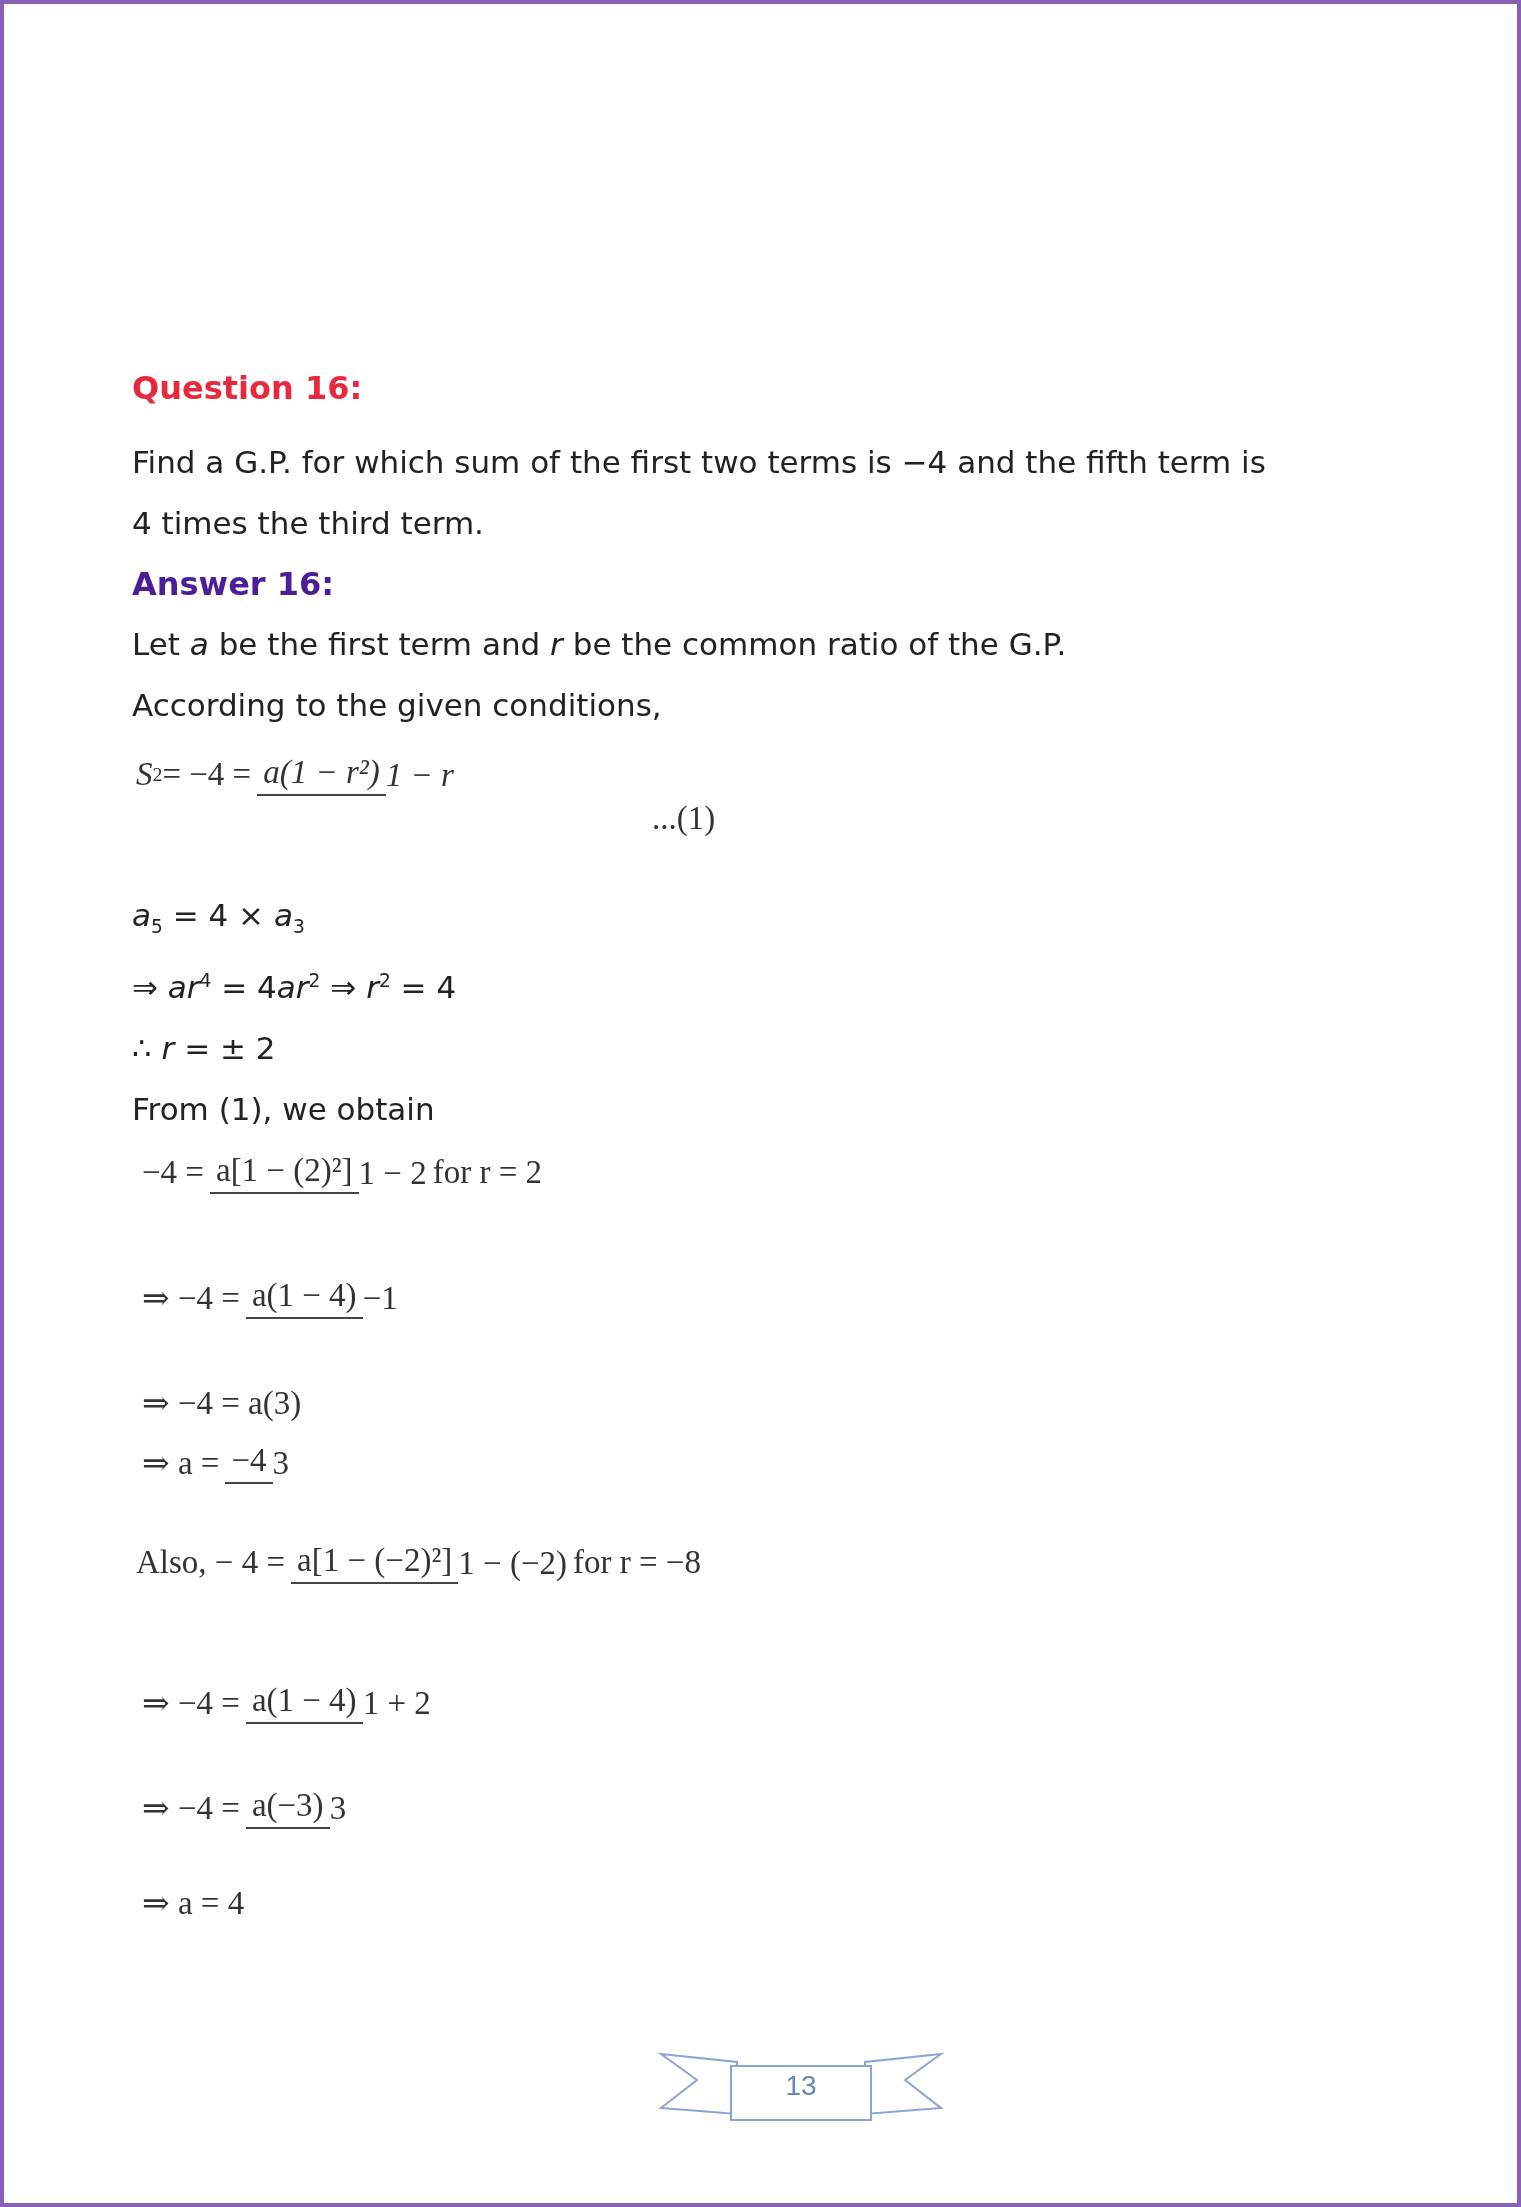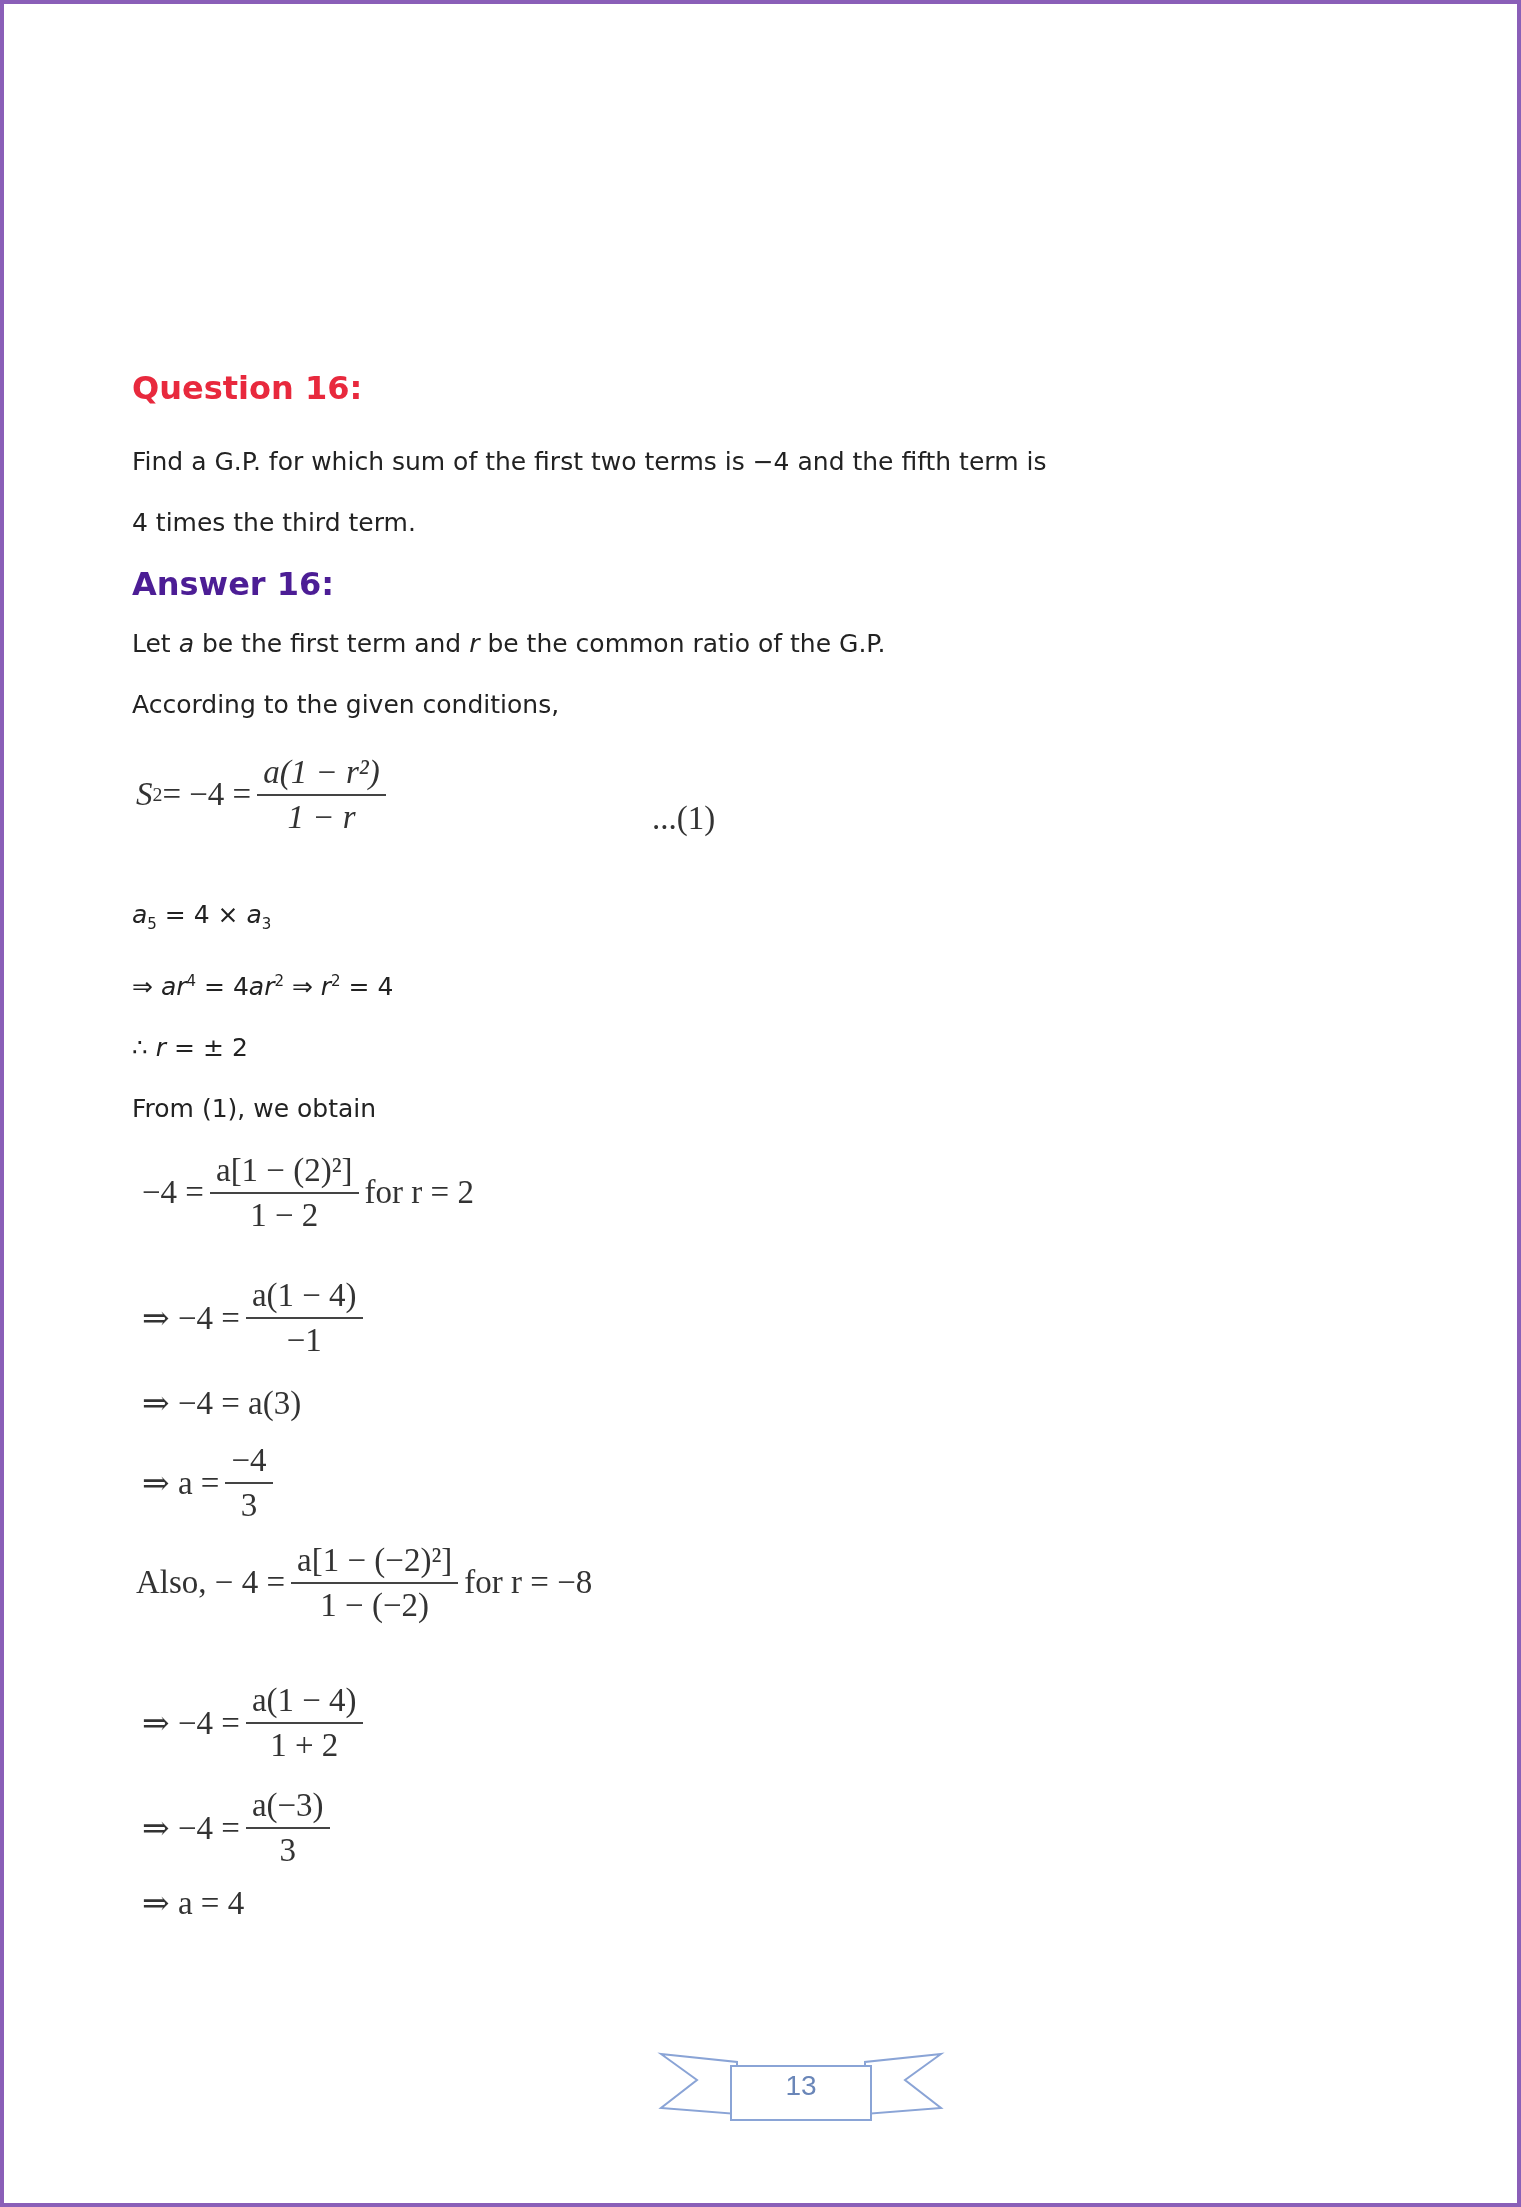--- a/index.html
+++ b/index.html
@@ -1,23 +1,23 @@
 <!DOCTYPE html>
 <html><head>
 <meta charset="utf-8">
 <style>
   html, body { margin:0; padding:0; }
   body { width:1521px; height:2207px; background:#fff; position:relative; overflow:hidden; }
   .page-border { position:absolute; left:0; top:0; width:1521px; height:2207px; box-sizing:border-box; border:4px solid #8a5fb8; }
   .content { position:absolute; left:132px; top:0; width:1280px; font-family:"DejaVu Sans", sans-serif; color:#222; }
-  .txt { position:absolute; left:0; font-size:25px; white-space:nowrap; line-height:40px; }
+  .txt { position:absolute; left:0; font-size:31px; white-space:nowrap; line-height:40px; }
   .q-title { color:#e8293d; font-weight:bold; font-size:32px; }
   .a-title { color:#4c1d95; font-weight:bold; font-size:32px; }
   .math { position:absolute; font-family:"Liberation Serif", "DejaVu Serif", serif; color:#333; font-size:33px; white-space:nowrap; display:flex; align-items:center; }
-  .frac { display:inline-flex; flex-direction:column; align-items:center; margin:0 6px; }
+  .frac { display:inline-flex; align-items:center; margin:0 6px; }
   .frac .num { padding:0 6px 2px; border-bottom:2px solid #444; line-height:40px; }
   .frac .den { padding-top:2px; line-height:38px; }
   .it { font-style:italic; }
   sup, sub { font-size:60%; }
   .footer { position:absolute; left:657px; top:2048px; width:288px; height:80px; }
   .footer svg { position:absolute; left:0; top:0; }
   .page-num { position:absolute; left:0; width:288px; top:22px; text-align:center; font-family:Liberation Sans, sans-serif; font-size:28px; color:#6a86b8; }
 </style>
 </head>
 <body>

